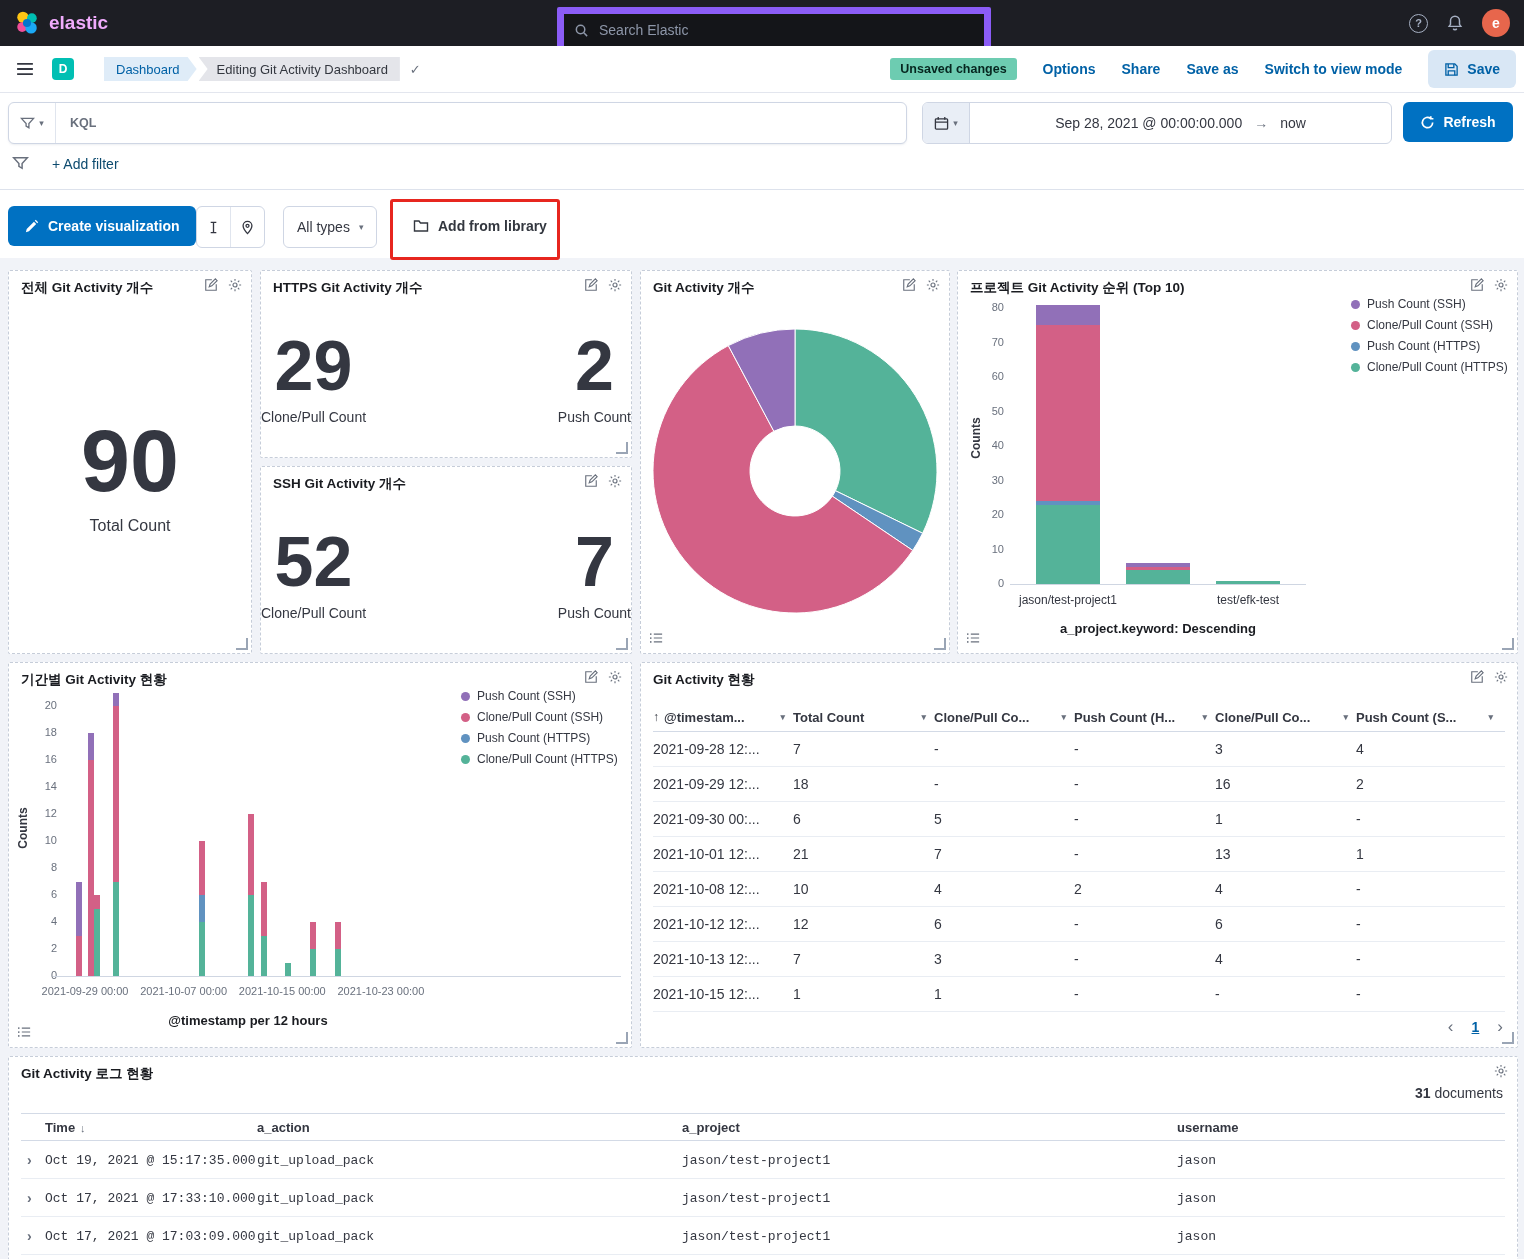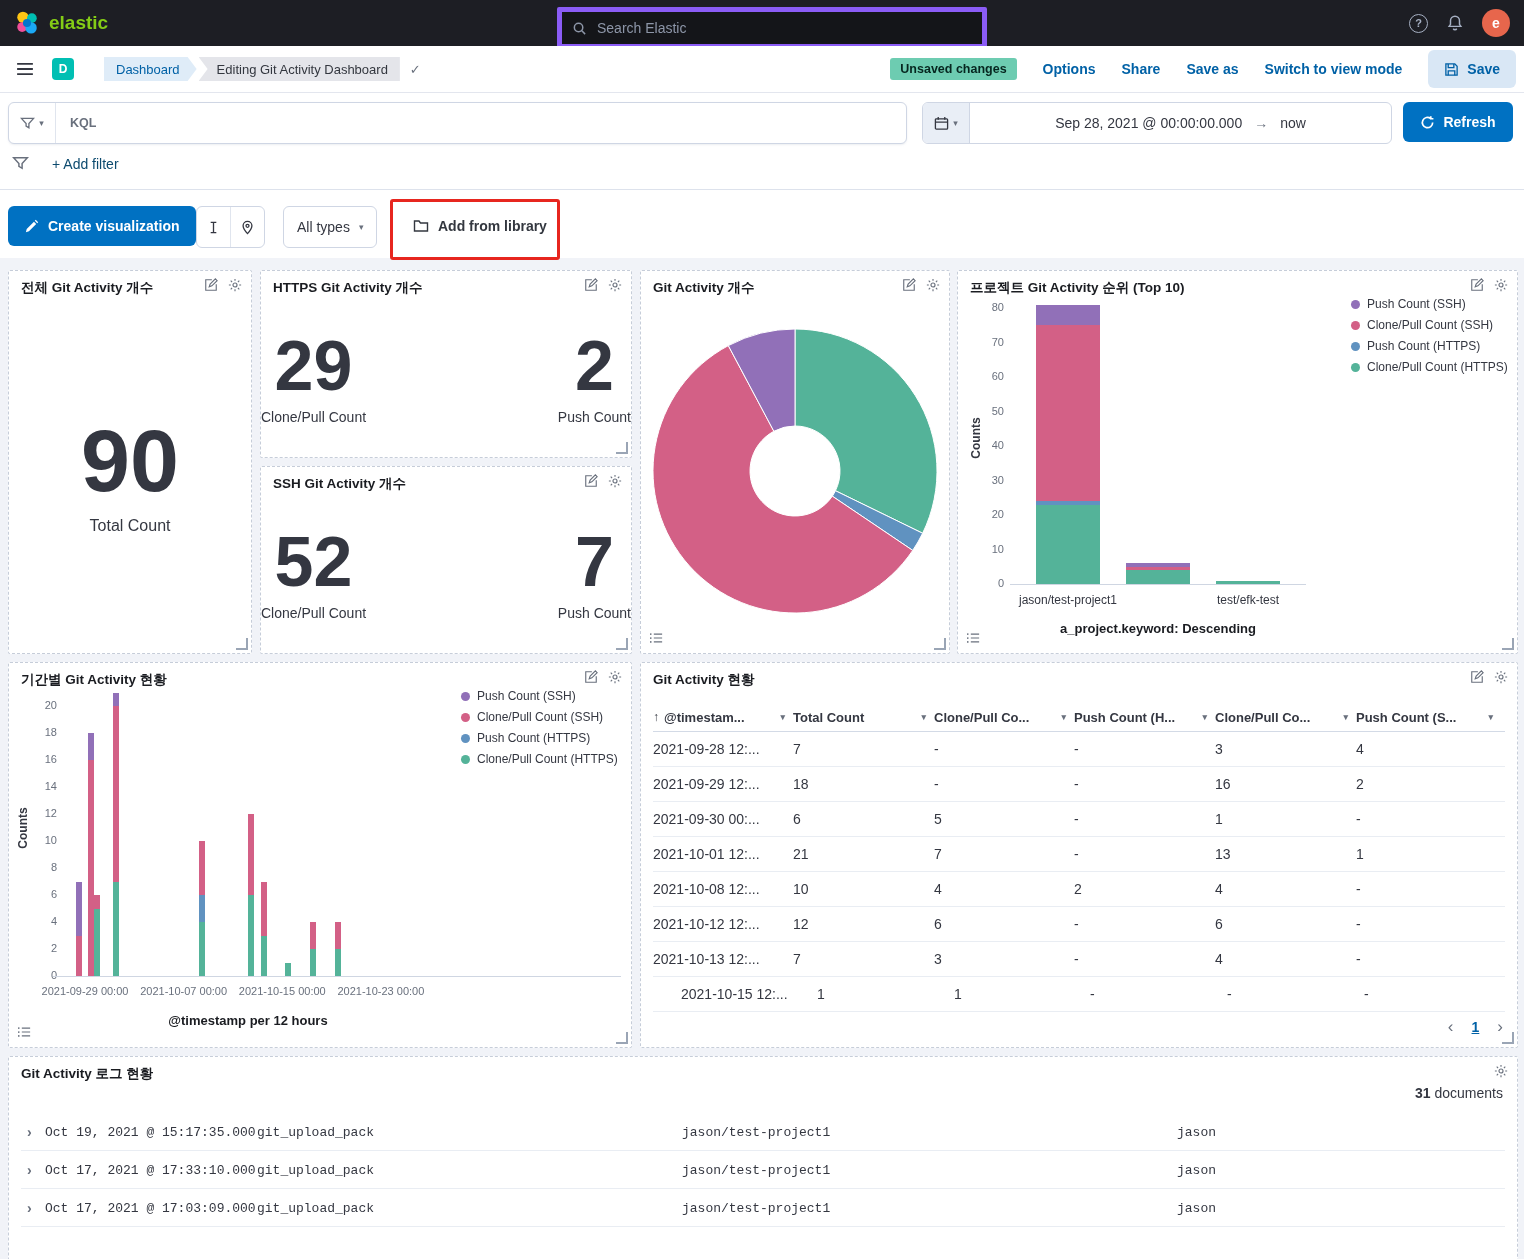--- a/index.html
+++ b/index.html
@@ -3,23 +3,23 @@
 <meta charset="utf-8">
 <style>
   html,body{margin:0;padding:0;background:#fff;}
   .app{position:relative;width:1524px;height:1259px;overflow:hidden;
        font-family:"Liberation Sans",sans-serif;color:#343741;background:#fff;}
   svg{display:block;}
 
   
   .topbar{position:absolute;top:0;left:0;right:0;height:46px;background:#1d1e24;}
   .brand{position:absolute;left:14px;top:0;height:46px;display:flex;align-items:center;gap:9px;
-         color:#84cc16;font-size:19px;font-weight:600;}
+         color:#f0abfc;font-size:19px;font-weight:600;}
   .topbar-search{position:absolute;left:557px;top:7px;width:400px;height:32px;background:#141519;
-         border:5px solid #8b5cf6;border-radius:2px;display:flex;align-items:center;padding:0 10px;gap:8px;}
+         border:7px solid #8b5cf6;border-radius:2px;display:flex;align-items:center;padding:0 10px;gap:8px;}
   .topbar-search input{flex:1;background:transparent;border:none;outline:none;font-size:14px;color:#c9d1e0;
          font-family:inherit;}
   .topbar-search input::placeholder{color:#8d96a8;}
   .topbar-right{position:absolute;right:14px;top:0;height:46px;display:flex;align-items:center;gap:18px;}
   .help-circle{width:17px;height:17px;border:1.5px solid #a6b0c3;border-radius:50%;color:#a6b0c3;
          font-size:11px;font-weight:700;display:flex;align-items:center;justify-content:center;}
   .avatar{width:28px;height:28px;border-radius:50%;background:#e7664c;color:#fff;display:flex;
          align-items:center;justify-content:center;font-size:14px;font-weight:700;}
 
   
@@ -637,21 +637,21 @@
         </div>
         <div class="etr">
           <div class="etd" style="width: 140px;">2021-10-13 12:...</div>
           <div class="etd" style="width: 141px;">7</div>
           <div class="etd" style="width: 140px;">3</div>
           <div class="etd" style="width: 141px;">-</div>
           <div class="etd" style="width: 141px;">4</div>
           <div class="etd" style="width: 145px;">-</div>
         </div>
         <div class="etr">
-          <div class="etd" style="width: 140px; margin-left: 28px;">2021-10-15 12:...</div>
+          <div class="etd" style="width: 140px;">2021-10-15 12:...</div>
           <div class="etd" style="width: 141px;">1</div>
           <div class="etd" style="width: 140px;">1</div>
           <div class="etd" style="width: 141px;">-</div>
           <div class="etd" style="width: 141px;">-</div>
           <div class="etd" style="width: 145px;">-</div>
         </div>
       </div>
     <div class="pagination">
       <span class="pag-prev">‹</span>
       <span class="pag-page">1</span>
@@ -668,20 +668,35 @@
             <circle cx="8" cy="8" r="2.3"></circle>
             <path d="M8 1v2.2M8 12.8V15M15 8h-2.2M3.2 8H1M12.9 3.1l-1.6 1.6M4.7 11.3l-1.6 1.6M12.9 12.9l-1.6-1.6M4.7 4.7L3.1 3.1"></path>
           </svg>
         </span>
     </div>
     <div class="doc-count">
       <span class="dc-num">31</span>
       <span>documents</span>
     </div>
     <div id="log-table">
+        <div class="ltr lthead">
+          <span class="lth" style="left: 24px;">
+            <span>Time</span>
+            <span class="sorticon2">↓</span>
+          </span>
+          <span class="lth" style="left: 236px;">
+            <span>a_action</span>
+          </span>
+          <span class="lth" style="left: 661px;">
+            <span>a_project</span>
+          </span>
+          <span class="lth" style="left: 1156px;">
+            <span>username</span>
+          </span>
+        </div>
         <div class="ltr">
           <span class="expander">›</span>
           <span class="ltd" style="left: 24px;">Oct 19, 2021 @ 15:17:35.000</span>
           <span class="ltd" style="left: 236px;">git_upload_pack</span>
           <span class="ltd" style="left: 661px;">jason/test-project1</span>
           <span class="ltd" style="left: 1156px;">jason</span>
         </div>
         <div class="ltr">
           <span class="expander">›</span>
           <span class="ltd" style="left: 24px;">Oct 17, 2021 @ 17:33:10.000</span>

